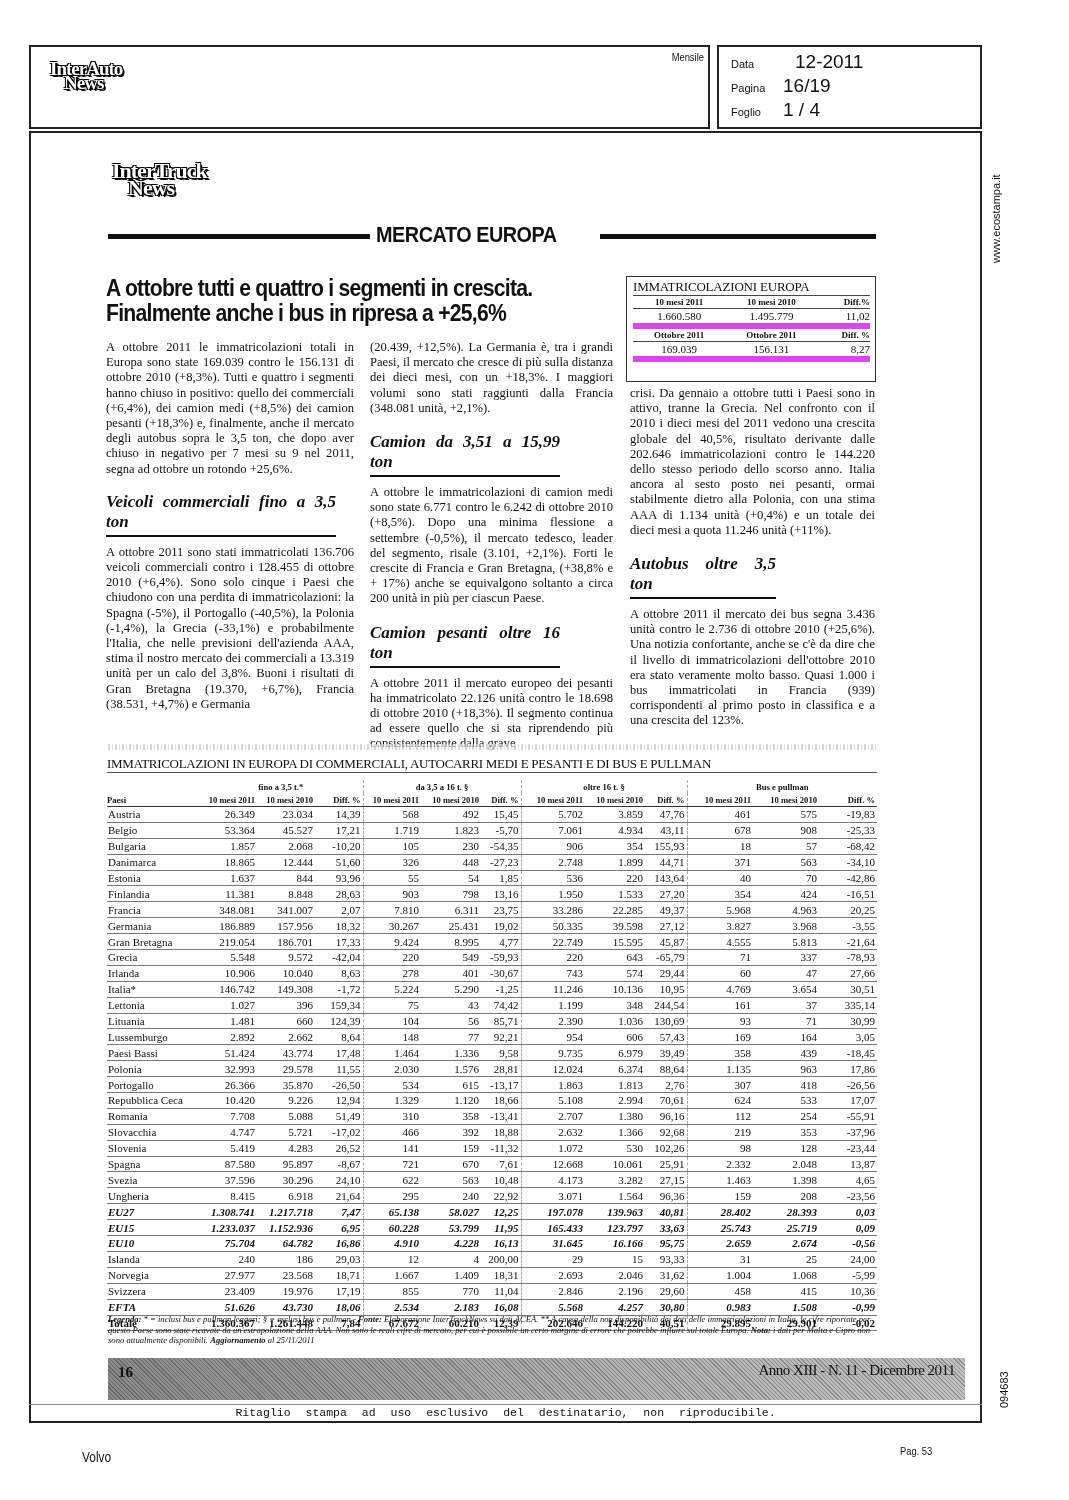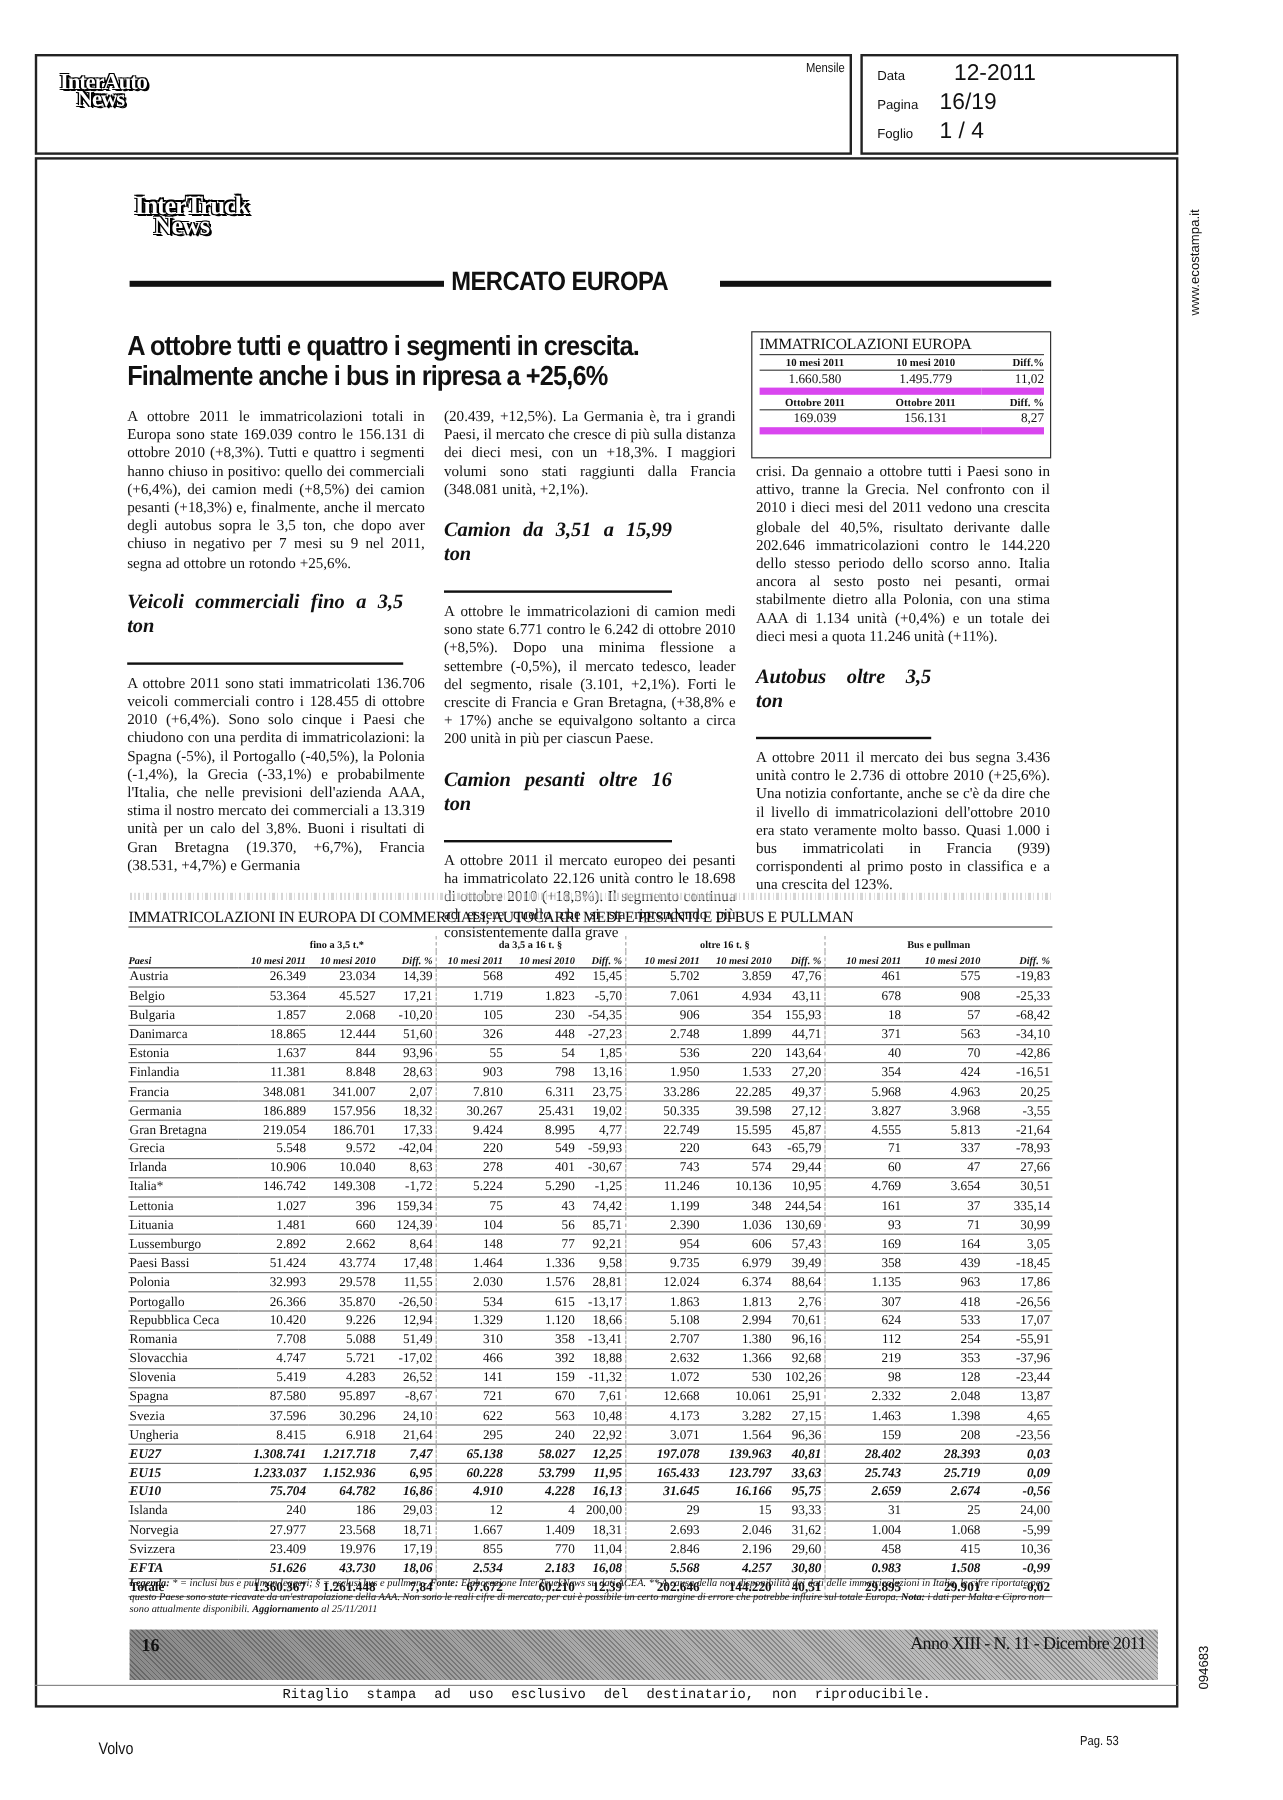--- a/index.html
+++ b/index.html
@@ -32,21 +32,21 @@
   .logo2 .l2 { padding-left:16px; }
 
   .section-bar { left:108px; top:222px; width:768px; height:24px; }
   .section-bar .line { position:absolute; top:12px; height:5px; background:#111; }
   .section-bar .t { position:absolute; left:268px; top:0; font-family:"Liberation Sans", sans-serif; font-weight:bold; font-size:22px; letter-spacing:-0.5px; transform:scaleX(0.9); transform-origin:left; white-space:nowrap; }
 
   .headline { left:106px; top:276px; width:520px; font-family:"Liberation Sans", sans-serif; font-weight:bold; font-size:23px; line-height:25px; letter-spacing:-0.8px; transform:scaleX(0.92); transform-origin:left; }
 
   .col { position:absolute; font-size:12.6px; line-height:15.2px; text-align:justify; }
   .col p { margin:0; }
-  .sub { font-style:italic; font-weight:bold; font-size:17px; line-height:20px; padding-bottom:20px; border-bottom:2px solid #111; display:inline-block; margin:0; }
+  .sub { font-style:italic; font-weight:bold; font-size:17px; line-height:20px; padding-bottom:3px; border-bottom:2px solid #111; display:inline-block; margin:0; }
 
   
   .boxtbl { left:626px; top:276px; width:250px; border:1px solid #333; padding:2px 5px 19px 6px; box-sizing:border-box; }
   .boxtbl .ttl { font-size:13px; letter-spacing:-0.2px; border-bottom:1px solid #444; }
   .boxtbl table { width:100%; border-collapse:collapse; font-size:11px; }
   .boxtbl th { font-size:9px; font-weight:bold; padding:1px 0; border-bottom:1px solid #444; }
   .boxtbl td { text-align:right; padding:1px 0; border-bottom:6px solid #d946ef; }
   .boxtbl td:first-child, .boxtbl th:first-child { text-align:center; }
 
   .noise { left:108px; top:744px; width:768px; height:6px; background:repeating-linear-gradient(90deg,#bbb 0 2px,#fff 2px 4px,#ccc 4px 5px,#fff 5px 7px); opacity:0.6; }
@@ -54,21 +54,21 @@
   
   .bigttl { left:107px; top:756px; font-size:13px; letter-spacing:-0.3px; white-space:nowrap; }
   .bigttl-line { left:107px; top:772px; width:770px; height:1px; background:#555; }
   .big { left:107px; top:780px; width:770px; border-collapse:collapse; font-size:11px; table-layout:fixed; }
   .big th { font-size:8.6px; font-weight:bold; padding:0; height:13px; white-space:nowrap; }
   .big td { padding:0 2px 0 0; height:14.9px; text-align:right; border-bottom:1px solid #777; white-space:nowrap; }
   .big td.n { text-align:left; padding-left:1px; }
   .big tr.agg td { font-weight:bold; font-style:italic; }
   .big tr.tot td { font-weight:bold; }
   .big td.sep, .big th.sep { border-right:1px dashed #aaa; }
-  .big thead tr.h2 th { border-bottom:1px solid #333; text-align:right; padding-right:2px;font-style:italic; }
+  .big thead tr.h2 th { border-bottom:1px solid #333; text-align:right; padding-right:2px; }
   .big thead tr.h2 th.n { text-align:left; }
 
   .legend { left:108px; top:1314px; width:770px; font-size:8.6px; line-height:10.5px; font-style:italic; }
   .legend b { font-style:italic; }
 
   .footband { left:108px; top:1358px; width:857px; height:42px;
     background: repeating-linear-gradient(45deg,#9a9a9a 0 1px,#cfcfcf 1px 3px), linear-gradient(90deg,#aaa,#ddd 60%,#eee);
     background-blend-mode:multiply; }
   .footband .pg { position:absolute; left:10px; top:6px; font-weight:bold; font-size:15px; }
   .footband .iss { position:absolute; right:10px; top:4px; font-size:15px; letter-spacing:-0.5px; }

